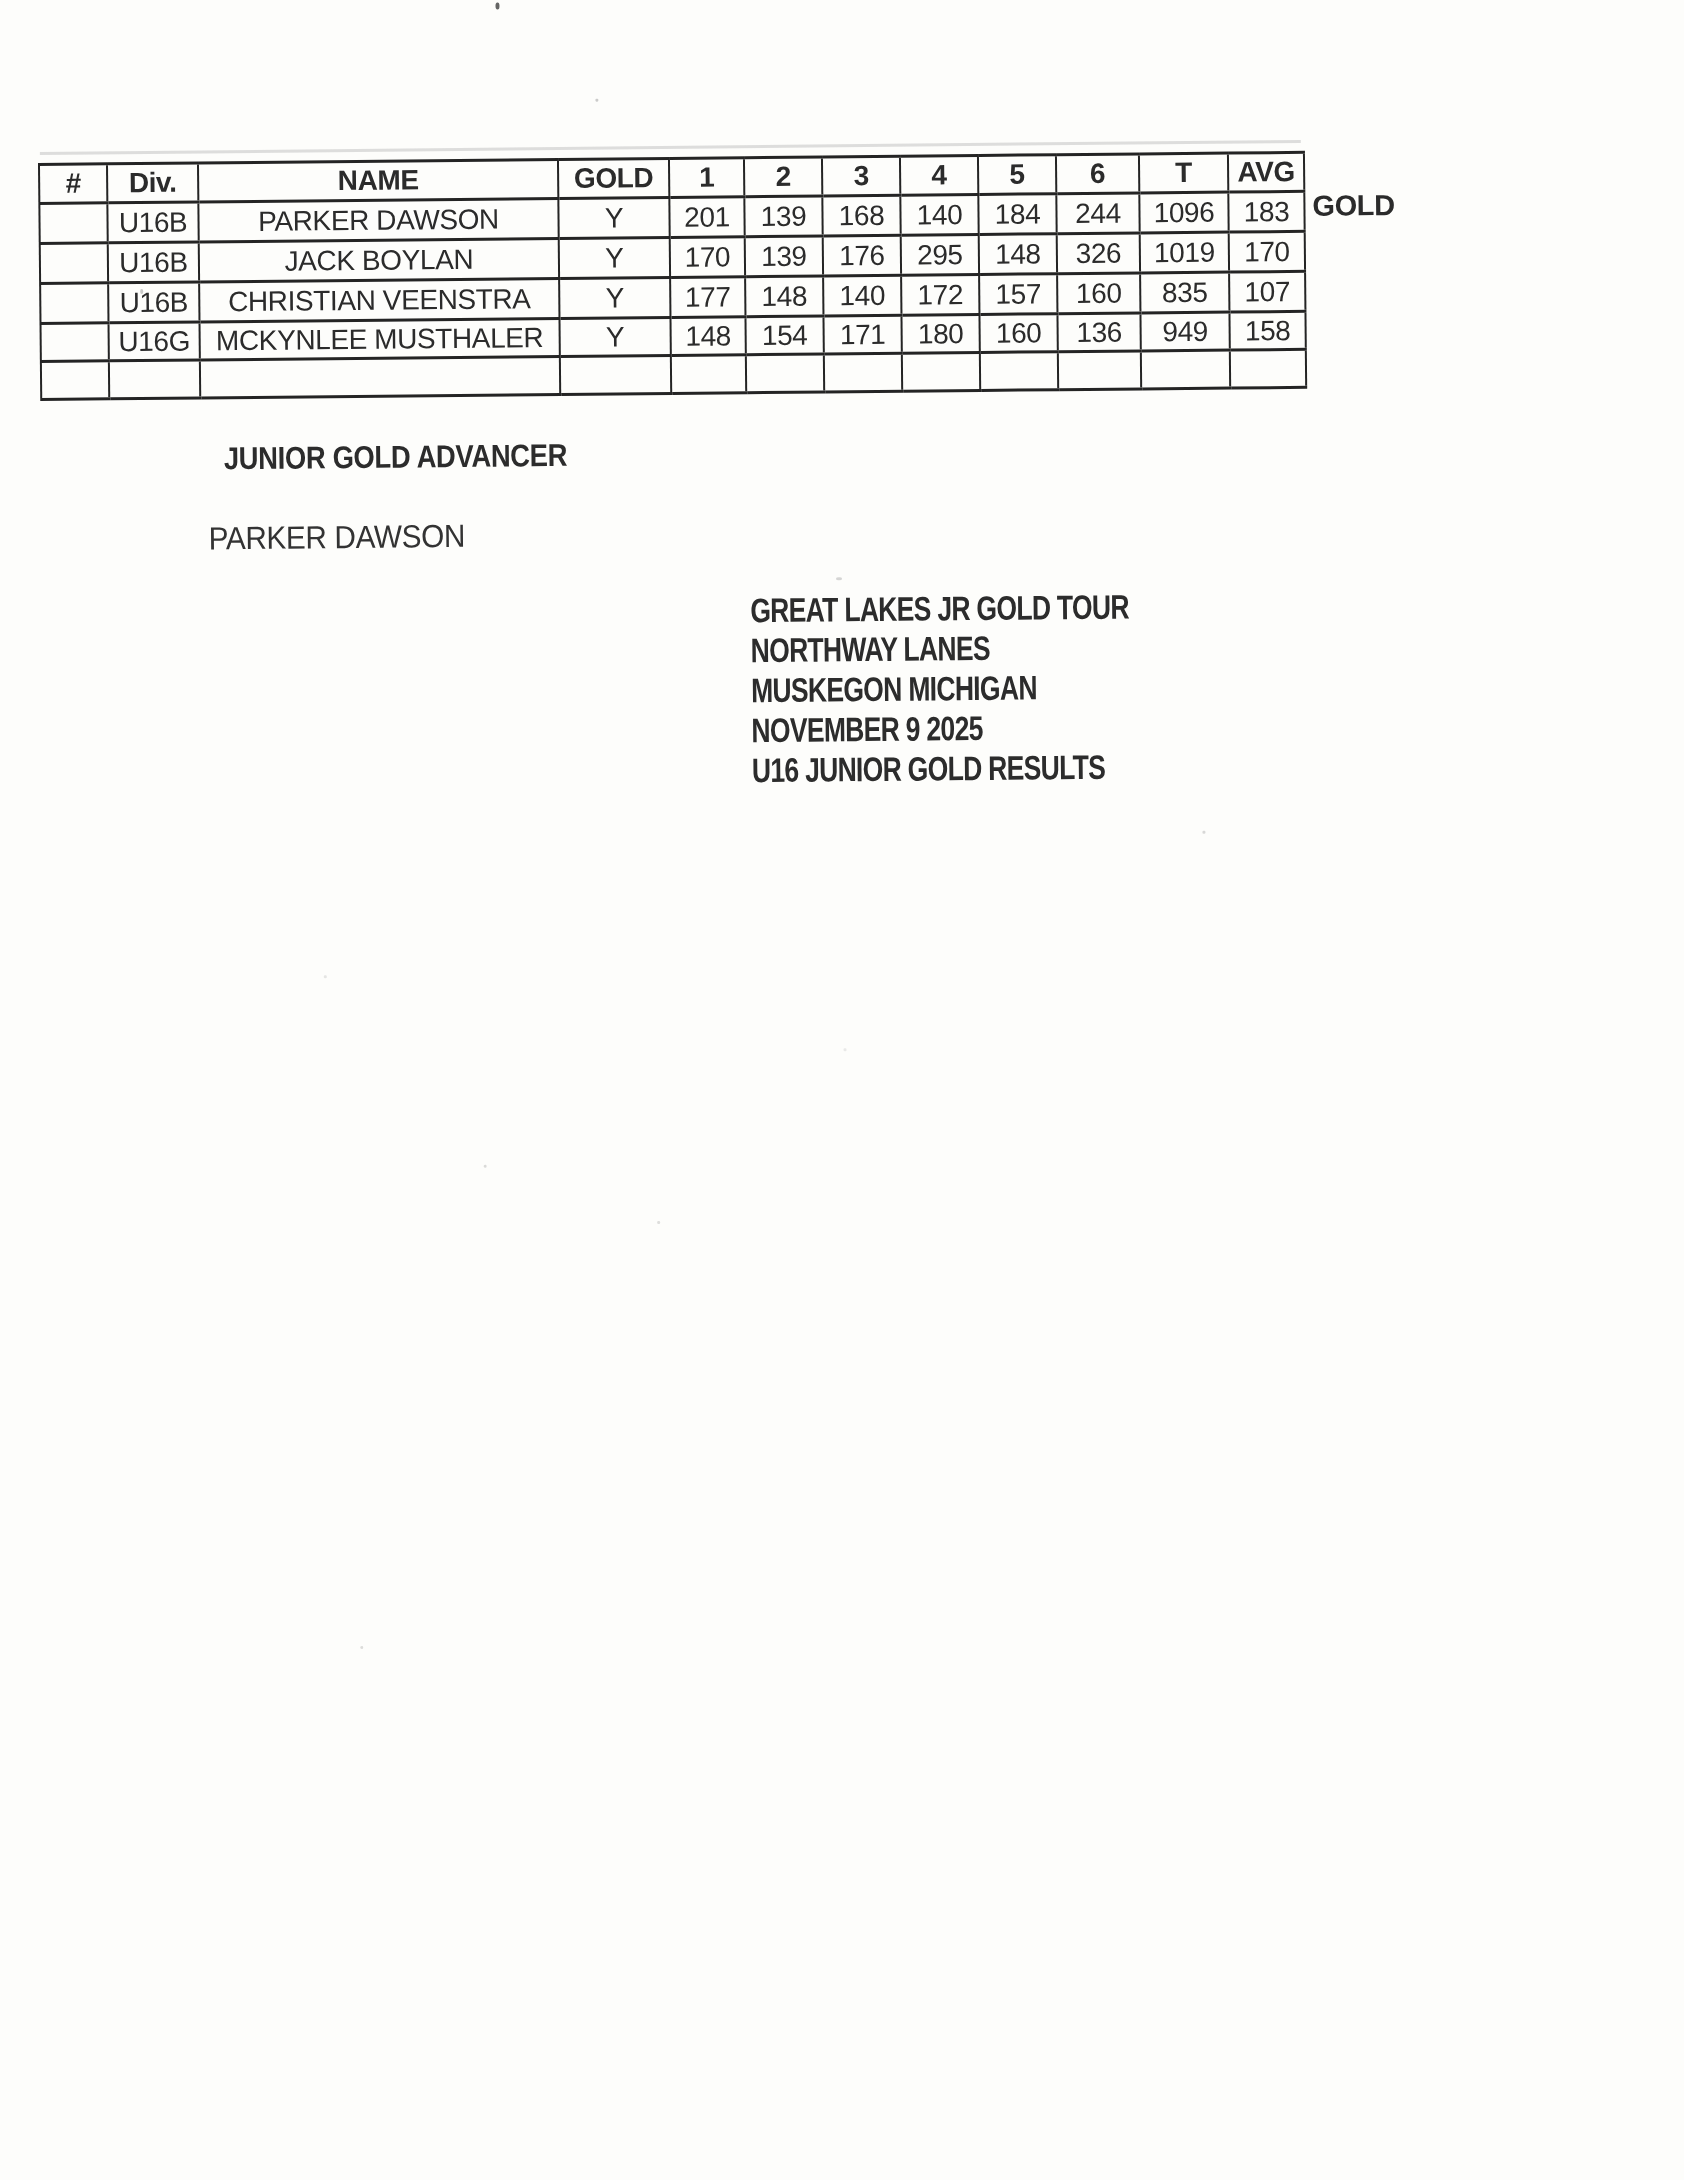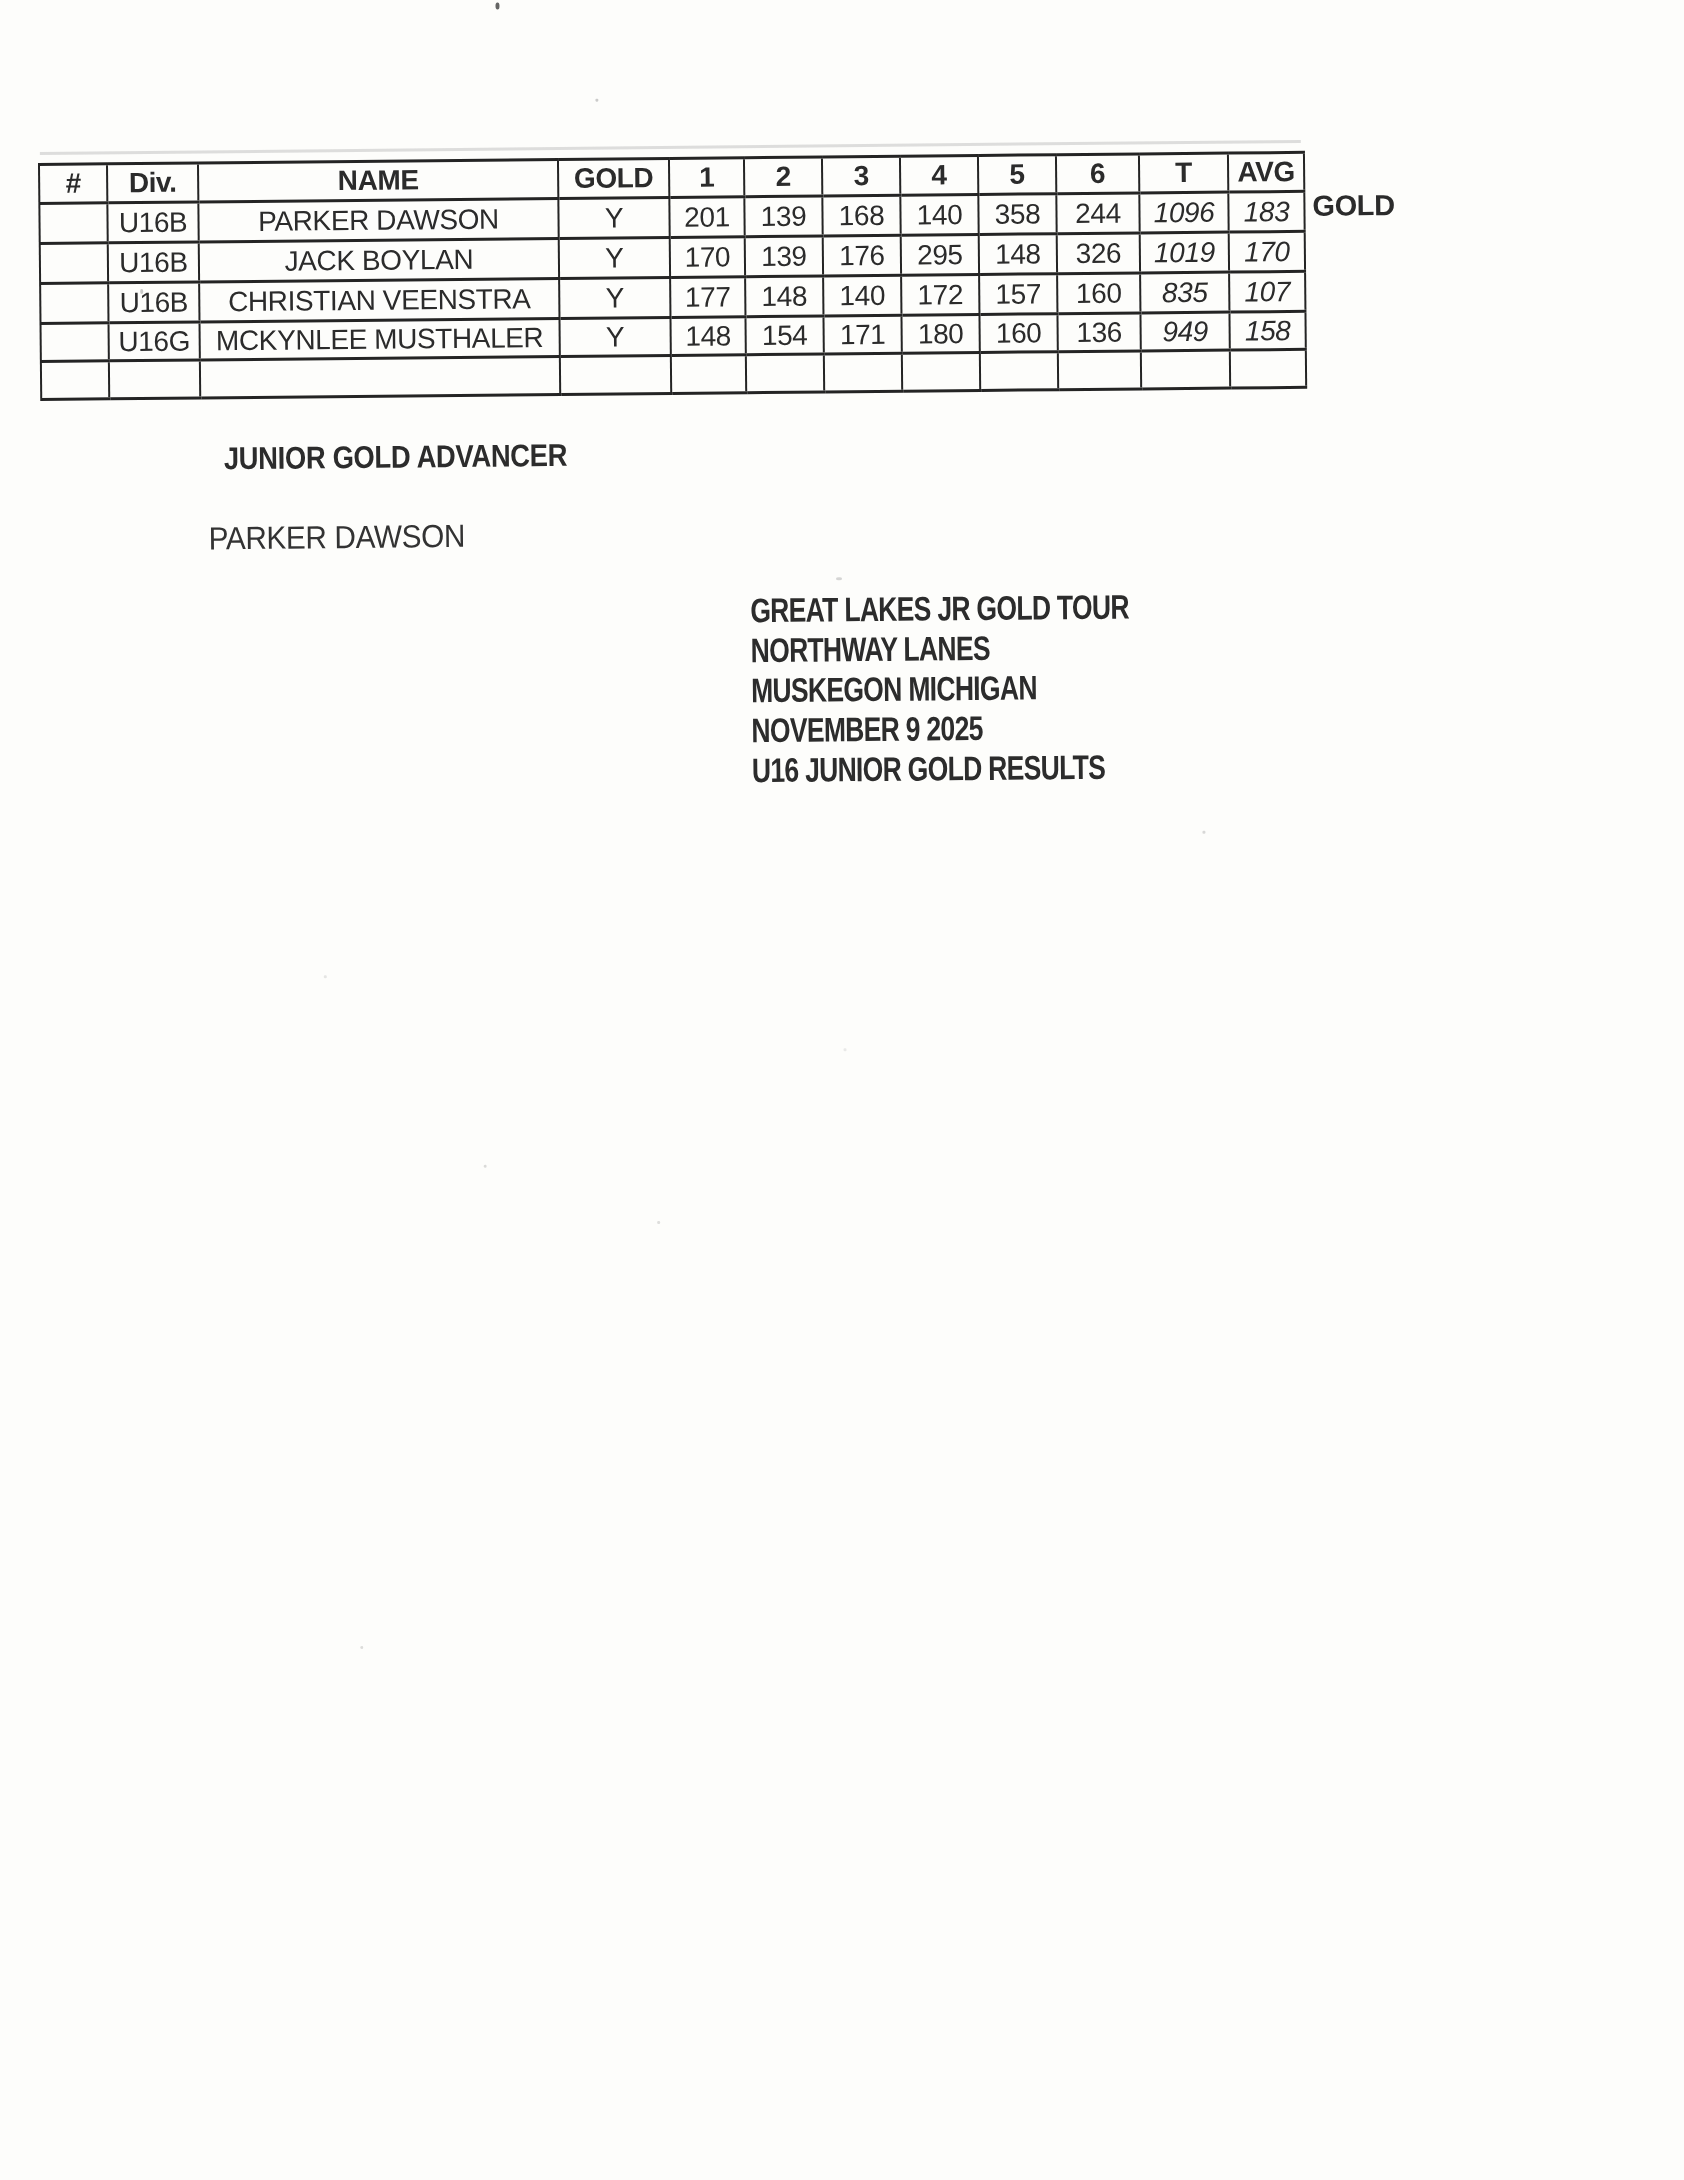--- a/index.html
+++ b/index.html
@@ -34,21 +34,21 @@
   table.results th, table.results td {
     border: 2.6px solid #242424;
     border-top-width: 3.4px; border-bottom-width: 3.4px;
     padding: 0; vertical-align: middle;
     text-align: center; overflow: hidden; white-space: nowrap;
   }
   table.results thead tr { height: 39px; }
   table.results tbody tr { height: 40px; }
   table.results tbody tr:nth-child(4), table.results tbody tr:nth-child(5) { height: 38px; }
   table.results th { font-weight: 700; }
-  td.num-right { text-align: right; padding-right: 6px; font-style: italic; }
+  td.num-right { text-align: right; padding-right: 6px; }
   
   .gold-annotation {
     position: absolute; left: 1312px; top: 202px;
     font-size: 29px; font-weight: 700; letter-spacing: -0.4px;
     color: #2b2b2b;
   }
   .advancer-heading {
     position: absolute; left: 221px; top: 442px;
     font-size: 31.5px; font-weight: 700; letter-spacing: -0.4px;
     transform: scaleX(0.87); transform-origin: 0 0;
@@ -112,21 +112,21 @@
       <tbody>
           <tr>
             <td></td>
             <td>U16B</td>
             <td>PARKER DAWSON</td>
             <td>Y</td>
             <td>201</td>
             <td>139</td>
             <td>168</td>
             <td>140</td>
-            <td>358</td>
+            <td>184</td>
             <td>244</td>
             <td class="num-right">1096</td>
             <td class="num-right">183</td>
           </tr>
           <tr>
             <td></td>
             <td>U16B</td>
             <td>JACK BOYLAN</td>
             <td>Y</td>
             <td>170</td>

